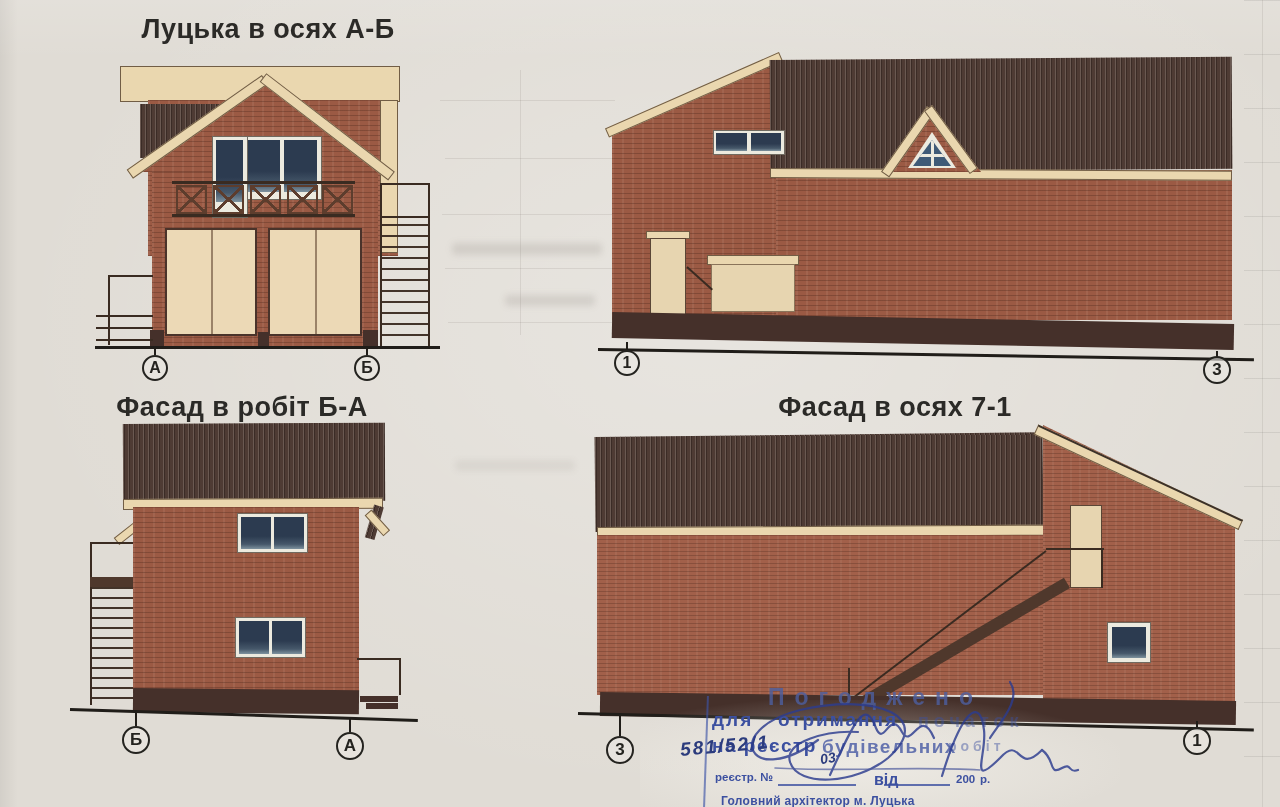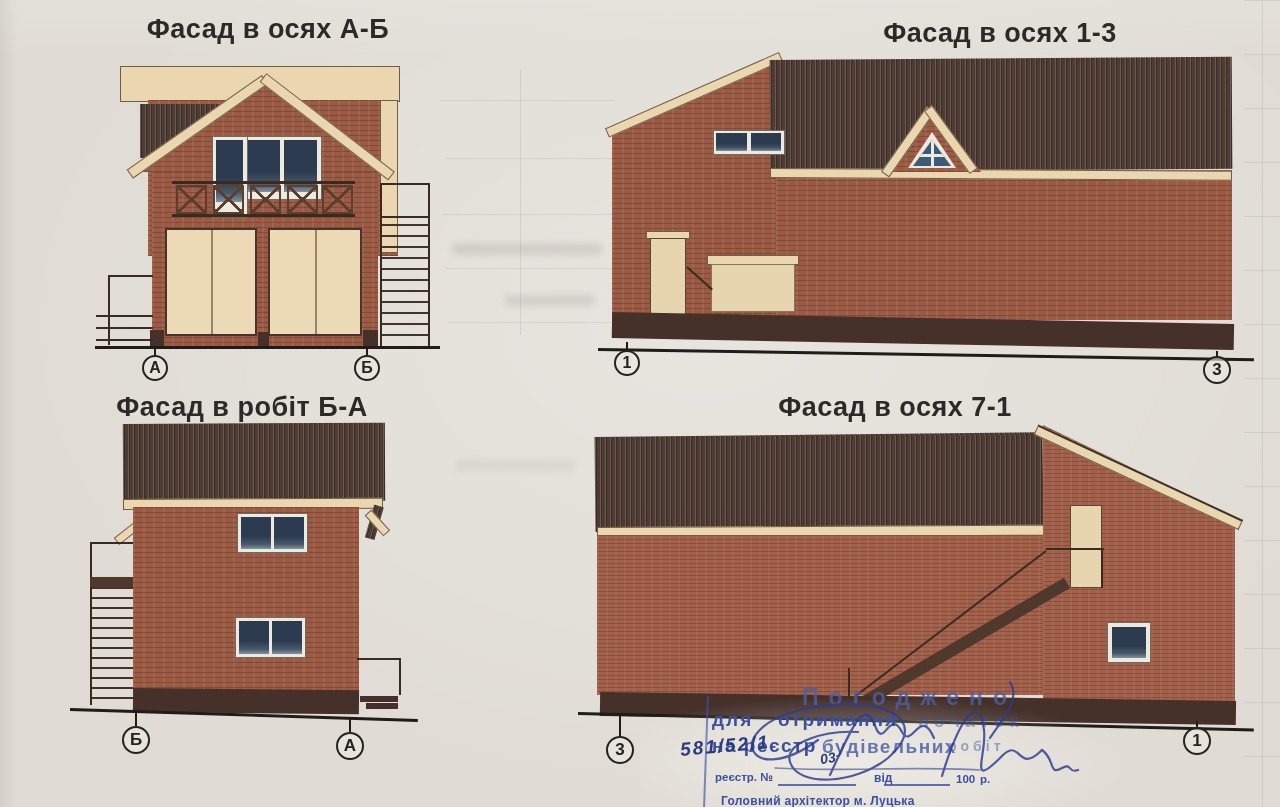--- a/index.html
+++ b/index.html
@@ -50,21 +50,21 @@
   <div class="d bleedline" style="left:442px;top:214px;width:175px;height:1px;"></div>
   <div class="d bleedline" style="left:445px;top:268px;width:168px;height:1px;"></div>
   <div class="d bleedline" style="left:448px;top:322px;width:165px;height:1px;"></div>
   <div class="d bleedline" style="left:520px;top:70px;width:1px;height:265px;"></div>
   <div class="d fadeblob" style="left:452px;top:243px;width:150px;height:12px;"></div>
   <div class="d fadeblob" style="left:505px;top:295px;width:90px;height:11px;"></div>
   <div class="d fadeblob" style="left:455px;top:460px;width:120px;height:11px;opacity:.6;"></div>
   <div class="d" style="left:1244px;top:0;width:36px;height:807px;background-image:repeating-linear-gradient(rgba(0,0,0,.08) 0 1px, rgba(0,0,0,0) 1px 54px);"></div>
   <div class="d bleedline" style="left:1262px;top:0;width:1px;height:807px;"></div>
 
-  <div class="d title" style="left:118px;top:14px;width:300px;">Фасад в осях А-Б</div>
+  <div class="d title" style="left:118px;top:14px;width:300px;">Луцька в осях А-Б</div>
 
   <div class="d trim" style="left:120px;top:66px;width:280px;height:36px;"></div>
   <div class="d brick" style="left:148px;top:100px;width:250px;height:156px;"></div>
   <div class="d trim" style="left:380px;top:100px;width:18px;height:153px;"></div>
   <div class="d roofd" style="left:140px;top:104px;width:92px;height:54px;"></div>
 
   <div class="d brick" style="left:152px;top:162px;width:226px;height:184px;"></div>
   <div class="d brick" style="left:132px;top:76px;width:260px;height:96px;clip-path:polygon(51% 0%, 0% 100%, 100% 100%);"></div>
   <div class="d trim" style="left:265px;top:74px;width:165px;height:11px;transform-origin:0 50%;transform:rotate(145deg);"></div>
   <div class="d trim" style="left:263px;top:72px;width:162px;height:11px;transform-origin:0 50%;transform:rotate(37.5deg);"></div>
@@ -104,21 +104,20 @@
   <div class="d rl" style="left:380px;top:183px;width:50px;height:2px;"></div>
   <div class="d rl" style="left:380px;top:216px;width:50px;height:2px;"></div>
   <div class="d treads" style="left:382px;top:224px;width:46px;height:118px;"></div>
 
   <div class="d gline" style="left:95px;top:346px;width:345px;height:3px;"></div>
   <div class="d gline" style="left:154px;top:349px;width:2px;height:6px;"></div>
   <div class="d gline" style="left:366px;top:349px;width:2px;height:6px;"></div>
   <div class="d axis" style="left:142px;top:355px;width:26px;height:26px;font-size:16px;">А</div>
   <div class="d axis" style="left:354px;top:355px;width:26px;height:26px;font-size:16px;">Б</div>
 
-  <div class="d title" style="left:850px;top:18px;width:300px;">Фасад в осях 1-3</div>
 
   <div class="d brick" style="left:612px;top:58px;width:166px;height:262px;clip-path:polygon(0% 28%, 100% 0%, 100% 100%, 0% 100%);"></div>
   <div class="d trim" style="left:607px;top:128px;width:190px;height:10px;transform-origin:0 50%;transform:rotate(-23.7deg);"></div>
   <div class="d brick" style="left:776px;top:170px;width:456px;height:150px;"></div>
   <div class="d roofd" style="left:770px;top:60px;width:462px;height:112px;transform-origin:0 50%;transform:rotate(-0.4deg);"></div>
   <div class="d trim" style="left:770px;top:168px;width:462px;height:10px;transform-origin:0 50%;transform:rotate(0.35deg);"></div>
 
   <div class="d brick" style="left:885px;top:106px;width:96px;height:66px;clip-path:polygon(48% 0%, 0% 100%, 100% 100%);"></div>
   <div class="d wframe" style="left:908px;top:132px;width:48px;height:36px;clip-path:polygon(50% 0%, 0% 100%, 100% 100%);border:none;background:#eceadf;"></div>
   <div class="d" style="left:913px;top:140px;width:38px;height:26px;clip-path:polygon(50% 0%, 0% 100%, 100% 100%);background-color:#3f5a77;background-image:linear-gradient(#eceadf,#eceadf),linear-gradient(#eceadf,#eceadf);background-size:100% 3px,3px 100%;background-position:center 60%,center;background-repeat:no-repeat;"></div>
@@ -197,35 +196,35 @@
   <div class="d gline" style="left:619px;top:714px;width:2px;height:22px;"></div>
   <div class="d gline" style="left:1196px;top:721px;width:2px;height:6px;"></div>
   <div class="d axis" style="left:606px;top:736px;width:28px;height:28px;font-size:17px;">3</div>
   <div class="d axis" style="left:1183px;top:727px;width:28px;height:28px;font-size:17px;">1</div>
 
   <div class="d" style="left:640px;top:700px;width:480px;height:107px;background:radial-gradient(ellipse at 45% 60%, rgba(248,246,240,.55), rgba(0,0,0,0) 75%);"></div>
 
   <div class="d" style="left:680px;top:678px;width:440px;height:129px;">
     <div class="d" style="left:25px;top:18px;width:2px;height:111px;background:#3d55a8;opacity:.65;transform:rotate(2deg);"></div>
 
-    <span class="d ink" style="left:88px;top:6px;font-size:23px;letter-spacing:10px;color:#4d5fa0;opacity:.8;margin-left:34px;">Погоджено</span>
+    <span class="d ink" style="left:88px;top:6px;font-size:23px;letter-spacing:10px;color:#4d5fa0;opacity:.8;">Погоджено</span>
 
     <span class="d ink" style="left:32px;top:31px;font-size:19px;letter-spacing:2px;">для</span>
     <span class="d ink" style="left:98px;top:31px;font-size:19px;letter-spacing:2px;">отримання</span>
     <span class="d ink" style="left:238px;top:33px;font-size:18px;letter-spacing:5px;opacity:.45;filter:blur(.4px);">початок</span>
 
     <span class="d ink" style="left:32px;top:57px;font-size:19px;letter-spacing:1.5px;">на реєстр</span>
     <span class="d ink" style="left:142px;top:58px;font-size:19px;letter-spacing:1.5px;opacity:.75;">будівельних</span>
     <span class="d ink" style="left:268px;top:60px;font-size:14px;letter-spacing:4px;opacity:.45;filter:blur(.4px);">робіт</span>
 
     <span class="d ink" style="left:35px;top:93px;font-size:11.5px;">реєстр. №</span>
     <div class="d" style="left:98px;top:106px;width:78px;height:2px;background:#3c50a0;opacity:.8;"></div>
-    <span class="d ink" style="left:182px;top:93px;font-size:12px;padding-left:12px;">від</span>
+    <span class="d ink" style="left:182px;top:93px;font-size:16px;padding-left:12px;">від</span>
     <div class="d" style="left:204px;top:106px;width:66px;height:2px;background:#3c50a0;opacity:.8;"></div>
-    <span class="d ink" style="left:276px;top:95px;font-size:11.5px;">100</span>
+    <span class="d ink" style="left:276px;top:95px;font-size:11.5px;">200</span>
     <span class="d ink" style="left:300px;top:95px;font-size:11.5px;">р.</span>
 
     <span class="d ink" style="left:32px;top:116px;font-size:12px;letter-spacing:.3px;padding-left:9px;">Головний архітектор м. Луцька</span>
 
     <span class="d hand" style="left:0px;top:57px;font-size:19px;transform:rotate(-5deg);letter-spacing:2px;">581/52/1</span>
     <span class="d hand" style="left:140px;top:72px;font-size:14px;transform:rotate(-10deg);">03</span>
 
     <svg width="440" height="129" viewBox="0 0 440 129" style="position:absolute;left:0;top:0;">
       <g fill="none" stroke="#2c3c8f" stroke-width="2.2" stroke-linecap="round" opacity="0.82">
         <path d="M138,62 C70,112 40,52 120,32 C200,14 254,40 208,80 C176,106 118,110 110,84 C104,64 146,52 178,54"></path>

